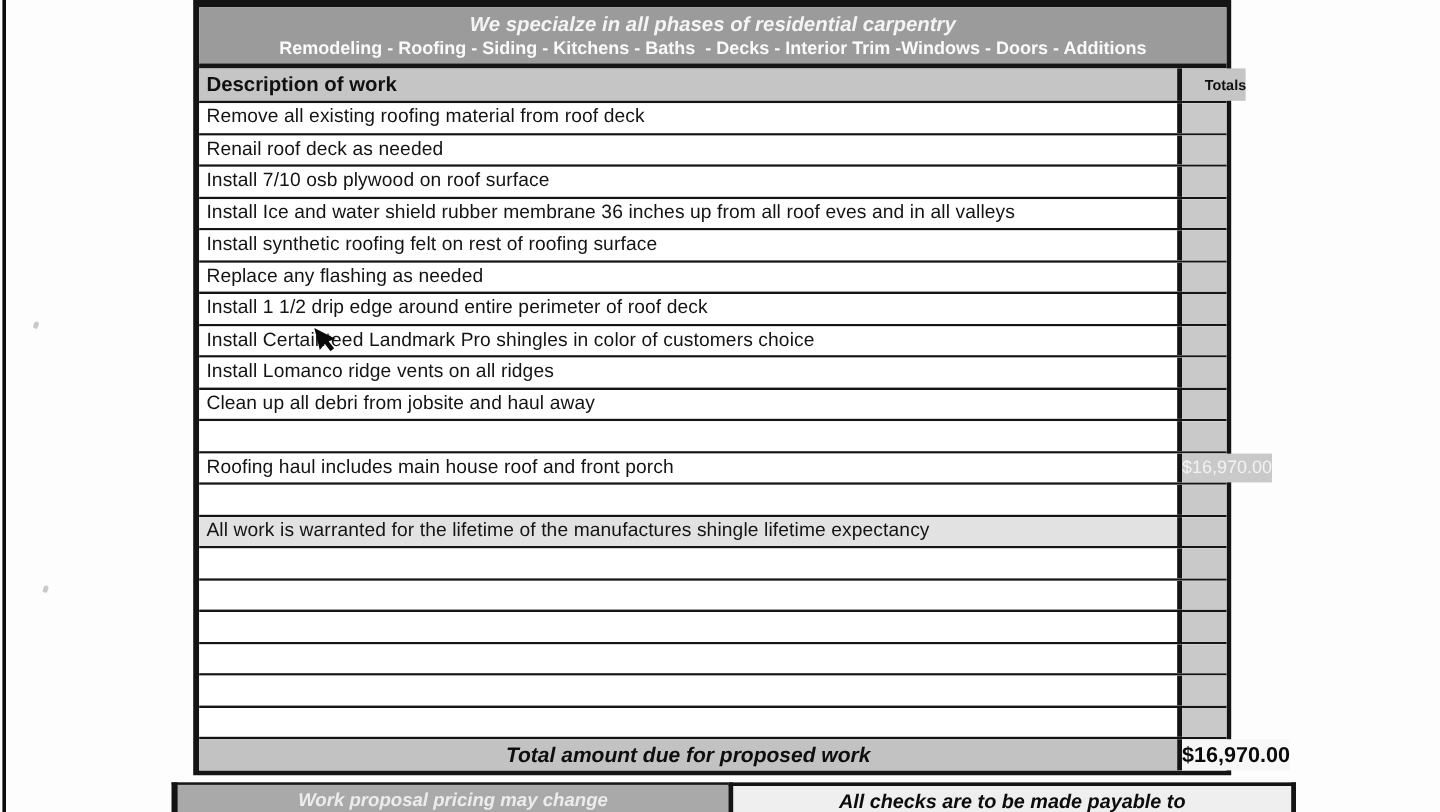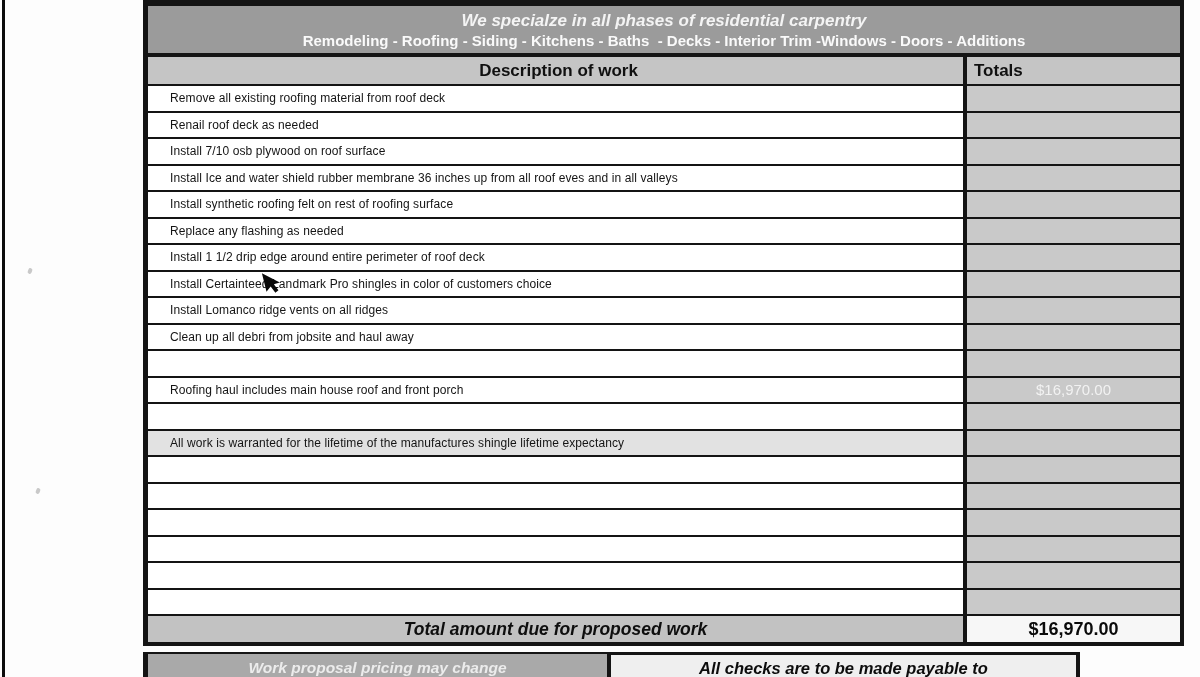--- a/index.html
+++ b/index.html
@@ -7,43 +7,43 @@
   body { font-family:"Liberation Sans", sans-serif; }
   #page {
     position:relative; width:1200px; height:677px; background:#fdfdfd; overflow:hidden;
   }
   
   .scan-line { position:absolute; left:2px; top:0; width:3px; height:677px; background:#0c0c0c; }
   .scan-blob { position:absolute; left:758px; top:0; width:132px; height:8px; background:#0c0c0c; }
   .speck { position:absolute; width:4px; height:6px; background:#c9c9c9; transform:rotate(20deg); border-radius:2px; }
 
   #sheet {
-    position:absolute; left:143px; top:0; width:1041px;
+    position:absolute; left:161px; top:0; width:865px;
     border:4px solid var(--ink);
     border-top-width:6px; border-left-width:5px;
     background:#ffffff;
   }
   .banner {
     height:51px; background:var(--banner-bg); border-bottom:4px solid var(--ink);
     display:flex; flex-direction:column; align-items:center; justify-content:center; gap:1px;
   }
   .banner .line1 { color:#f4f4f4; font-style:italic; font-weight:bold; font-size:17px; }
   .banner .line2 { color:#fafafa; font-weight:bold; font-size:15px; white-space:pre; }
 
   .hdr-row {
     height:29px; background:var(--header-bg); border-bottom:2px solid var(--ink);
-    display:flex; align-items:center;text-align:center;
+    display:flex; align-items:center;
   }
   .hdr-desc { flex:0 0 815px; padding-left:6px; font-weight:bold; font-size:17px; color:#101010; }
   .hdr-tot  { flex:1; border-left:4px solid var(--ink); align-self:stretch; display:flex; align-items:center;
-              padding-left:7px; font-weight:bold; font-size:17px; color:#101010; background:var(--header-bg); }
+              padding-left:19px; font-weight:bold; font-size:12px; color:#101010; background:var(--header-bg); }
 
   .row { height:26.5px; border-bottom:2px solid var(--ink); display:flex; align-items:stretch; background:#fff; }
-  .row .desc { flex:0 0 815px; display:flex; align-items:center; padding-left:22px;
-               font-size:12px; color:#141414; letter-spacing:.1px; }
+  .row .desc { flex:0 0 815px; display:flex; align-items:center; padding-left:6px;
+               font-size:16px; color:#141414; letter-spacing:.1px; }
   .row .tot  { flex:1; border-left:4px solid var(--ink); background:var(--tot-bg);
                display:flex; align-items:center; justify-content:center; font-size:15px; }
   .row.shaded .desc { background:var(--shaded-bg); }
   .row.light-total .tot { color:var(--ghost-ink); }
 
   .total-row { height:26px; display:flex; align-items:stretch; background:var(--totalrow-bg); }
   .total-row .label { flex:0 0 815px; display:flex; align-items:center; justify-content:center;
                       font-weight:bold; font-style:italic; font-size:17.5px; color:#0e0e0e;border-radius:12px; }
   .total-row .value { flex:1; border-left:4px solid var(--ink); background:#f7f7f7;
                       display:flex; align-items:center; justify-content:center;

